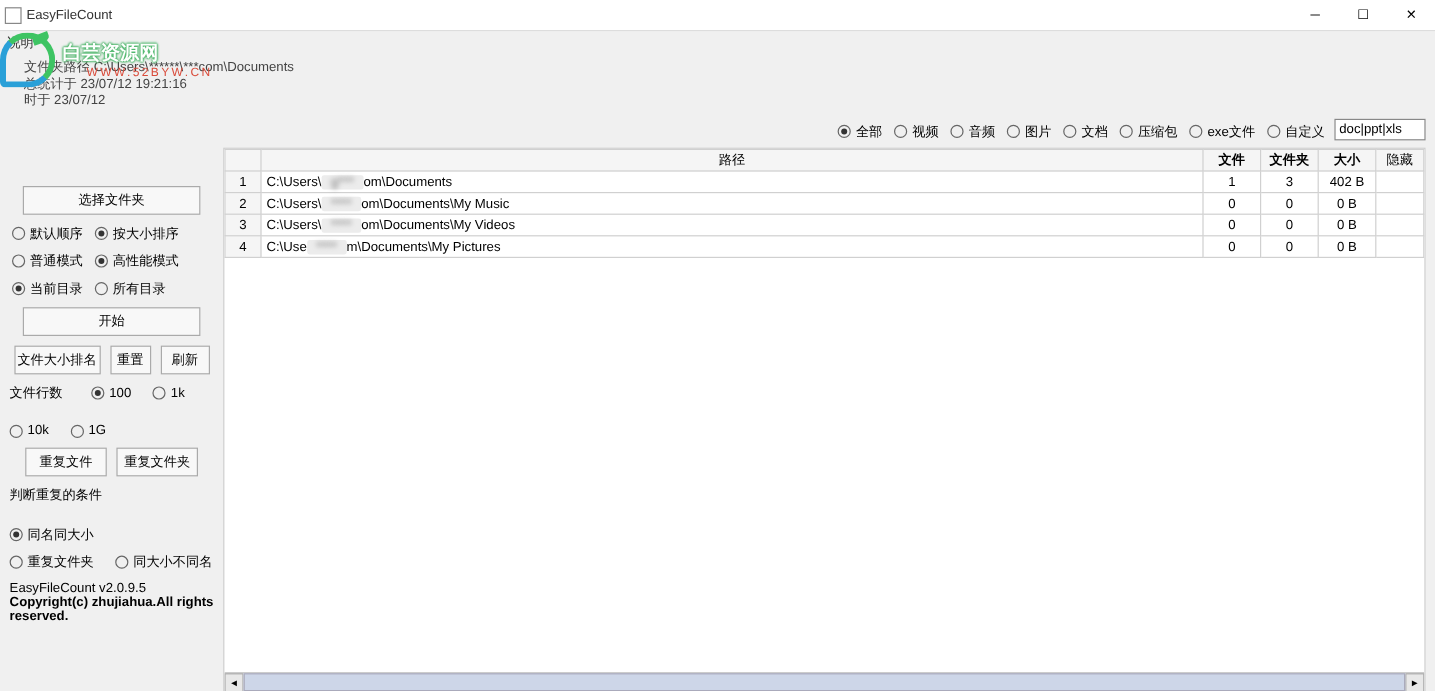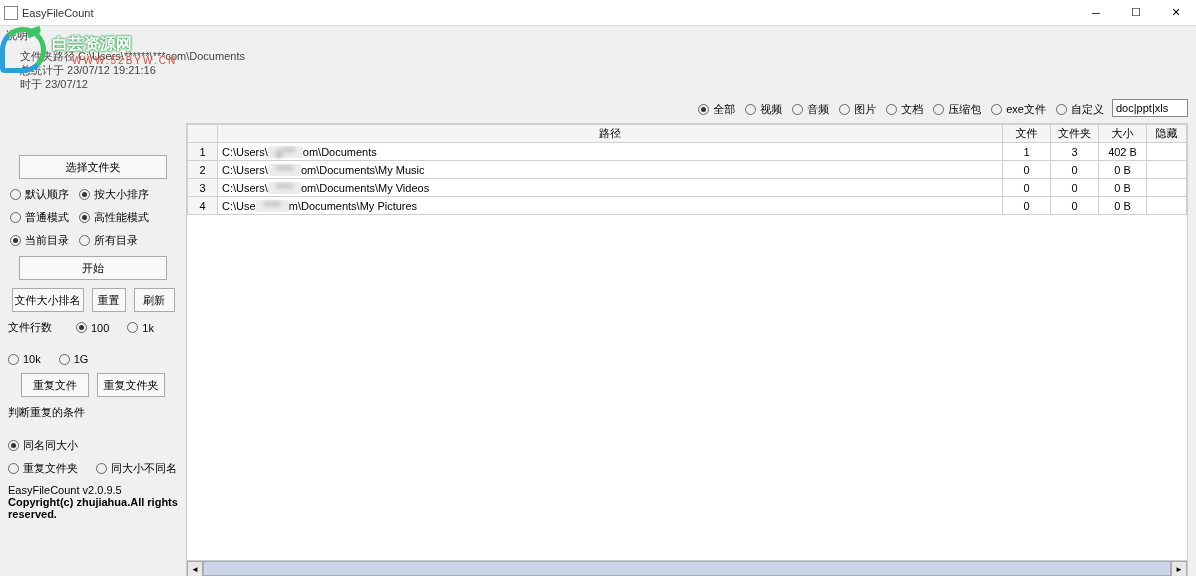--- a/index.html
+++ b/index.html
@@ -44,21 +44,21 @@
 .filter-radios { display: flex; gap: 10px; }
 .filter-input { width: 76px; height: 18px; border: 1px solid #888; padding: 0 3px; font-size: 11px; }
 
 .table-wrap { border: 1px solid #ccc; background: #fff; flex: 1; position: relative; overflow: hidden; }
 table { width: 100%; border-collapse: collapse; }
 th, td { border: 1px solid #d0d0d0; height: 18px; padding: 0 4px; font-size: 11px; text-align: center; background: #fff; }
 th { background: #f5f5f5; font-weight: normal; }
 td.path { text-align: left; }
 .row-num { width: 30px; background: #f5f5f5; }
 .col-path { width: auto; }
-.col-num { width: 48px; }
+.col-num { width: 48px; font-weight: bold; }
 .col-hide { width: 40px; }
 .blur { color: transparent; text-shadow: 0 0 4px rgba(0,0,0,0.5); background: #ececec; padding: 0 8px; border-radius: 2px; }
 
 .hscroll { position: absolute; bottom: 0; left: 0; right: 0; height: 16px; background: #f0f0f0; border-top: 1px solid #ccc; display: flex; }
 .sc-btn { width: 16px; height: 16px; border: 1px solid #aaa; background: #e8e8e8; display: flex; align-items: center; justify-content: center; font-size: 8px; cursor: pointer; }
 .sc-track { flex: 1; background: #e0e5f0; position: relative; }
 .sc-thumb { position: absolute; left: 0; top: 0; height: 100%; width: 100%; background: #cdd6e8; border: 1px solid #aab; }
 </style>
 </head>
 <body>

